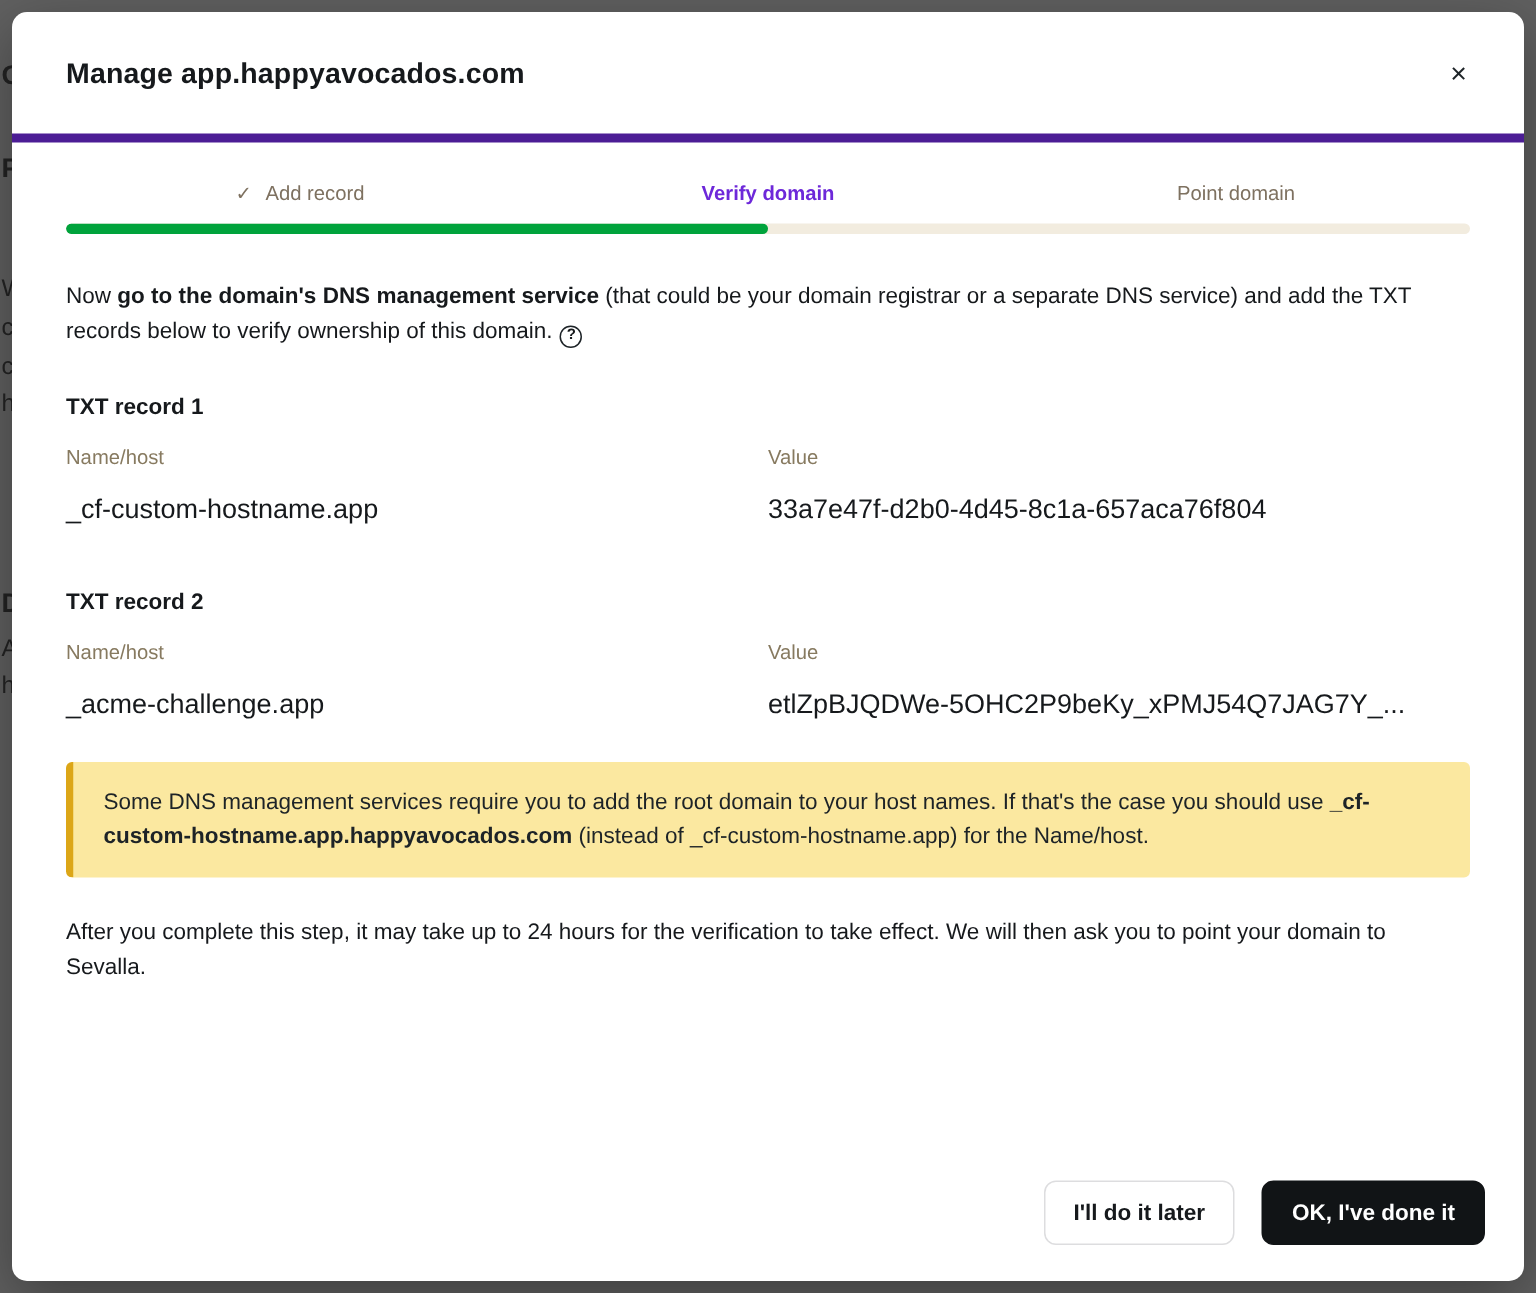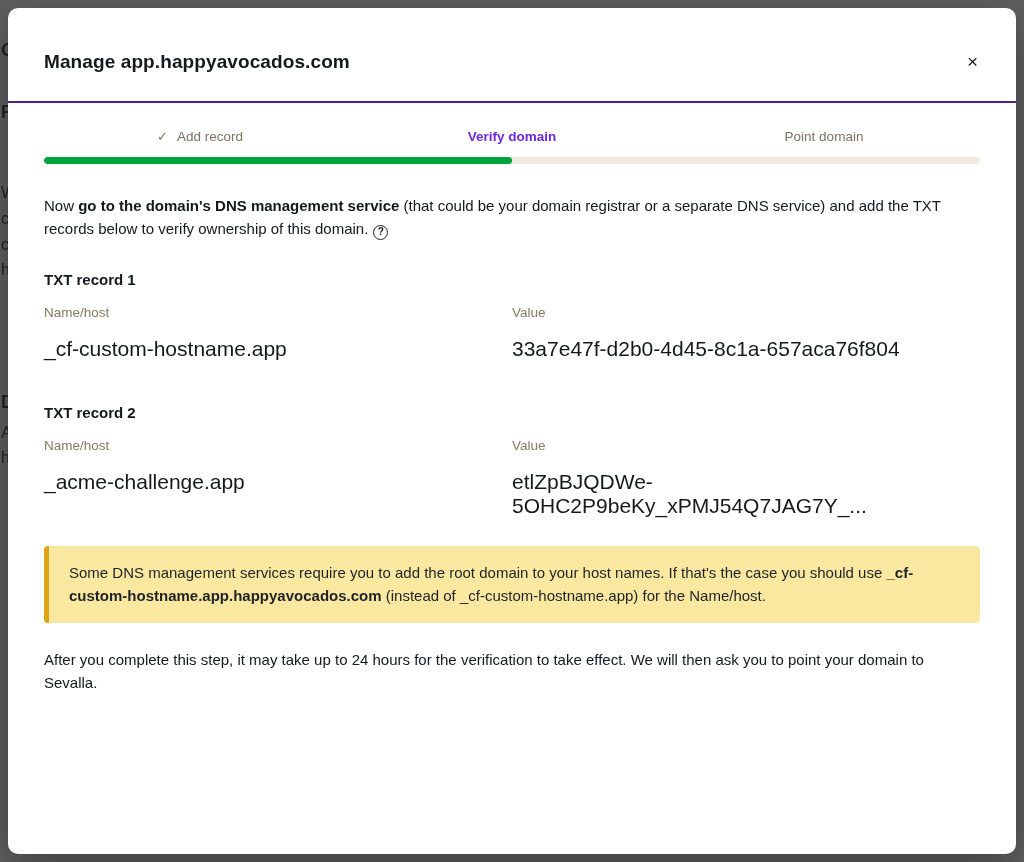--- a/index.html
+++ b/index.html
@@ -31,22 +31,22 @@
     flex-direction: column;
     z-index: 1;
     box-shadow: 0 12px 40px rgba(0,0,0,0.35);
     overflow: hidden;
   }
 
   .modal-header {
     display: flex;
     align-items: center;
     justify-content: space-between;
-    padding: 40px 34px 26px 36px;
-    border-bottom: 2px solid #4c1d95;
+    padding: 28px 34px 26px 36px;
+    border-bottom: 6px solid #4c1d95;
   }
   .modal-title { font-size: 19px; font-weight: 700; letter-spacing: 0.1px; }
   .close-btn {
     background: none; border: none; cursor: pointer;
     font-size: 19px; line-height: 1; color: #1d2327;
     padding: 4px;
   }
 
   .modal-body { flex: 1; padding: 0 36px; }
 
@@ -96,21 +96,21 @@
   .record { margin-top: 30px; }
   .record + .record { margin-top: 43px; }
   .record-title { font-size: 15px; font-weight: 700; }
   .record-grid {
     display: grid;
     grid-template-columns: 1fr 1fr;
     margin-top: 17px;
     row-gap: 17px;
   }
   .field-label { font-size: 13.5px; color: #877a60; }
-  .field-value { font-size: 21px; color: #16191c; }
+  .field-value { font-size: 18px; color: #16191c; }
 
   .notice {
     margin-top: 28px;
     background: #fbe8a0;
     border-left: 5px solid #dca617;
     border-radius: 4px;
     padding: 15px 20px 16px;
     font-size: 15px;
     line-height: 1.55;
     color: #1d2327;
@@ -205,14 +205,18 @@
         <div class="field-value">etlZpBJQDWe-5OHC2P9beKy_xPMJ54Q7JAG7Y_...</div>
       </div>
     </div>
 
     <div class="notice"><span>Some DNS management services require you to add the root domain to your host names. If that's the case you should use </span><b>_cf-custom-hostname.app.happyavocados.com</b><span> (instead of _cf-custom-hostname.app) for the Name/host.</span></div>
 
     <p class="outro">After you complete this step, it may take up to 24 hours for the verification to take effect. We will then ask you to point your domain to Sevalla.</p>
 
   </div>
 
+  <div class="modal-footer">
+    <button class="btn btn-secondary">I'll do it later</button>
+    <button class="btn btn-primary">OK, I've done it</button>
+  </div>
 
 </div>
 
 </body></html>

